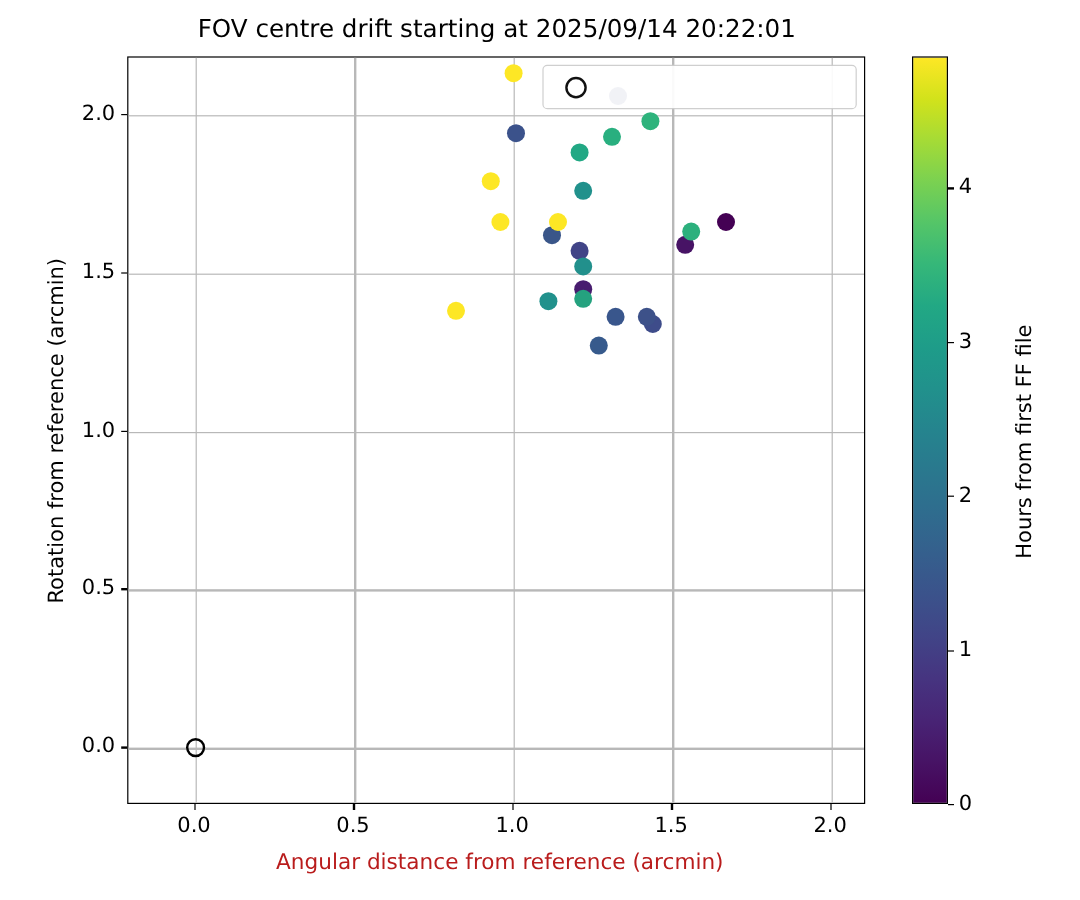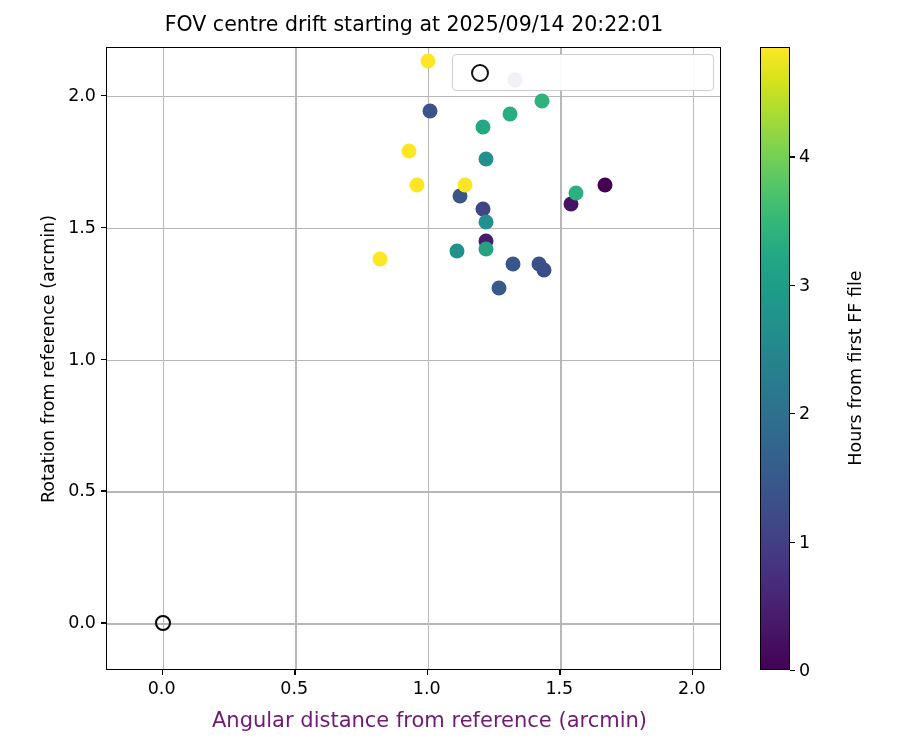--- a/index.html
+++ b/index.html
@@ -82,26 +82,26 @@
     font-size: 17.5px;
     color: #000000;
     transform: translateY(-50%);
     white-space: nowrap;
     text-align: right;
   }
 
   
   #xlabel {
     position: absolute;
-    left: 122px;
+    left: 109px;
     width: 615px;
     top: 708px;
     text-align: center;
-    font-size: 21px;
-    color: #701a75;
+    font-size: 18px;
+    color: #b91c1c;
     white-space: nowrap;
   }
   #ylabel {
     position: absolute;
     left: -264px;
     top: 349px;
     width: 623px;
     text-align: center;
     font-size: 17.5px;
     color: #000000;

